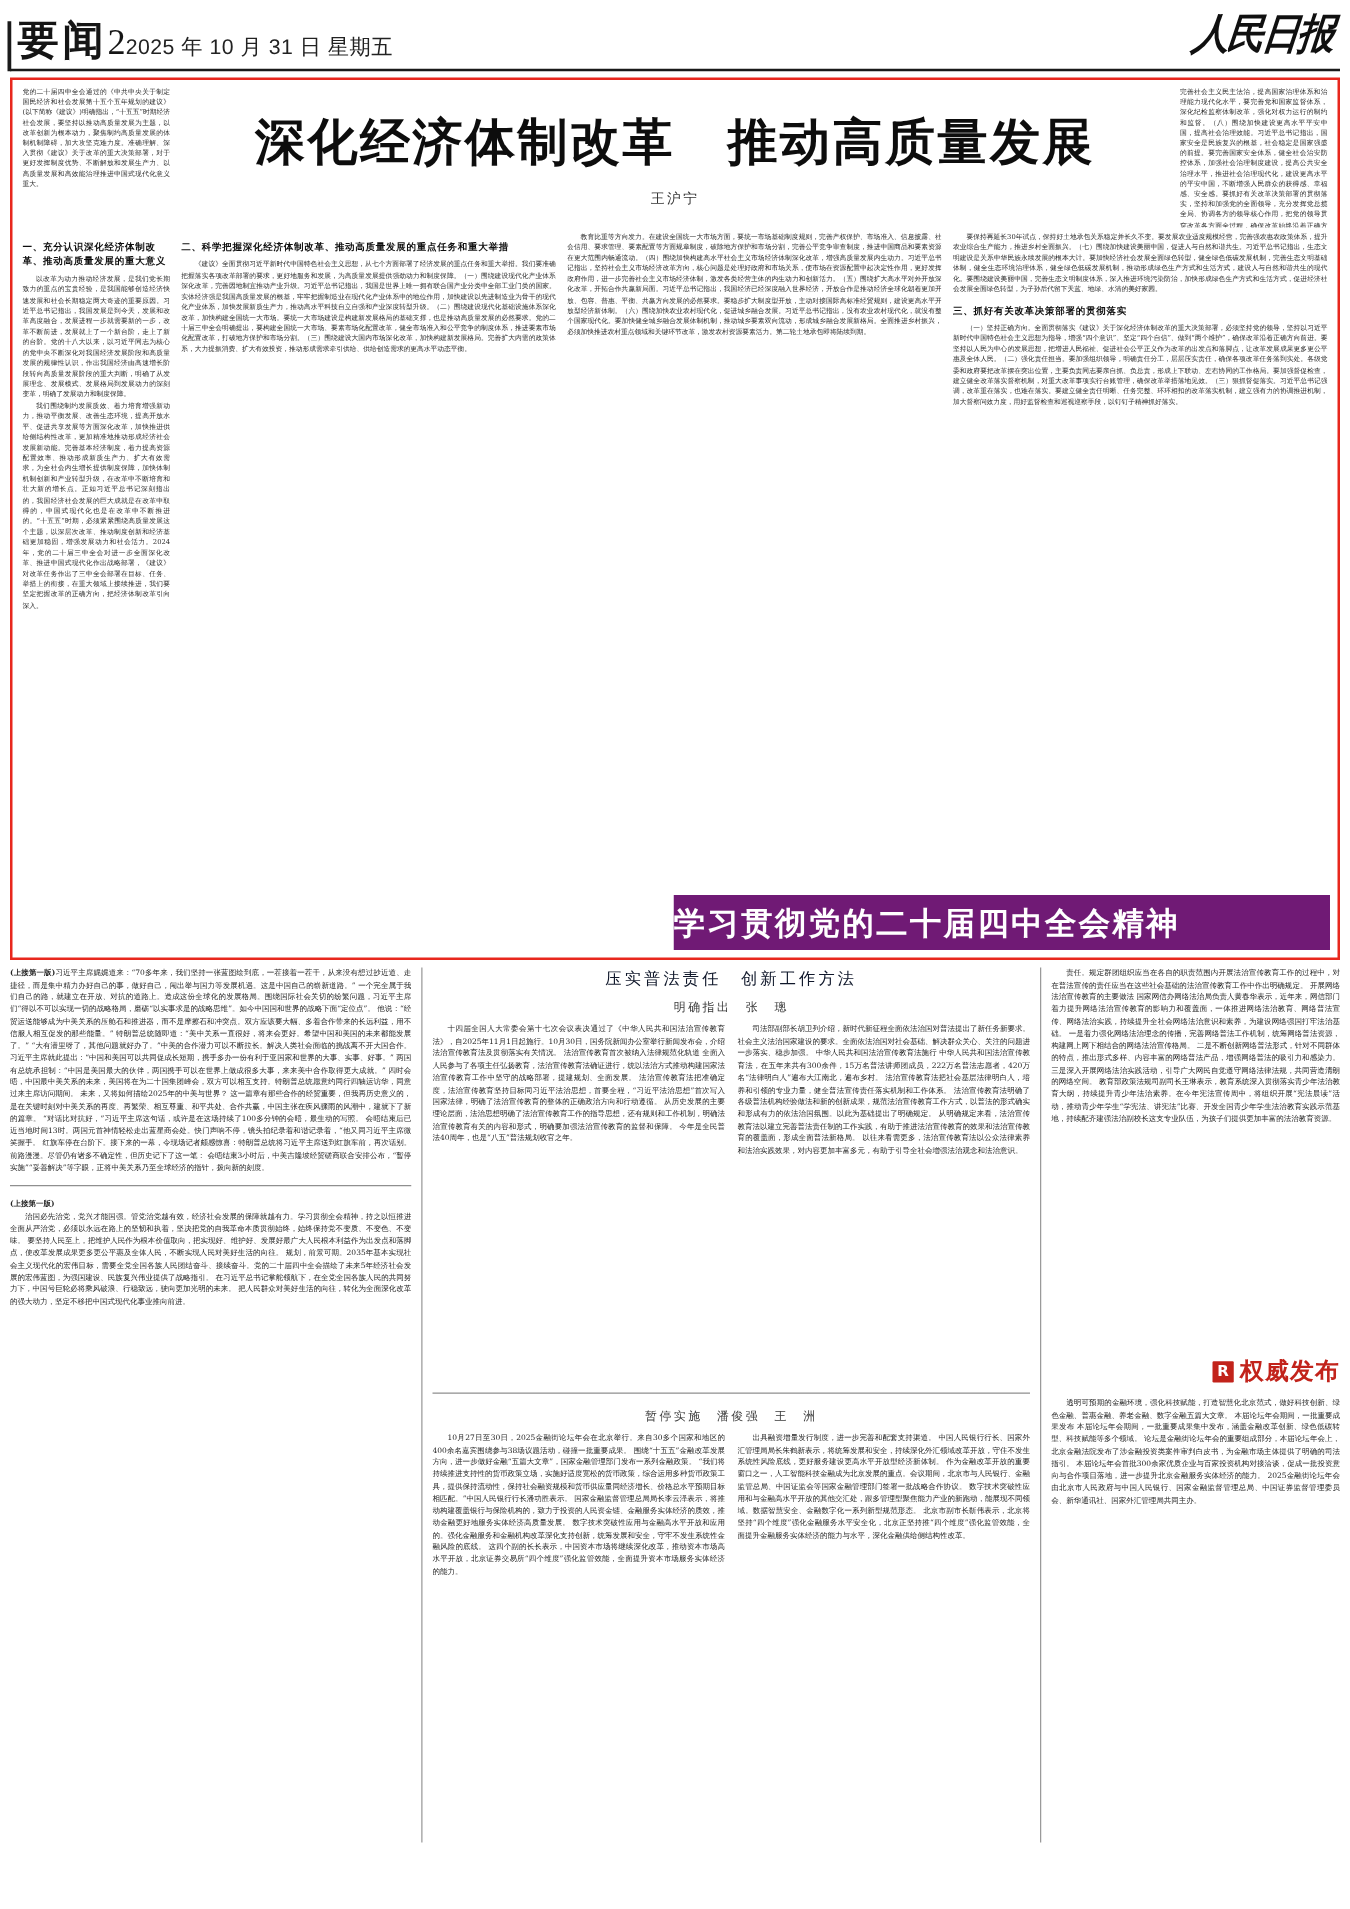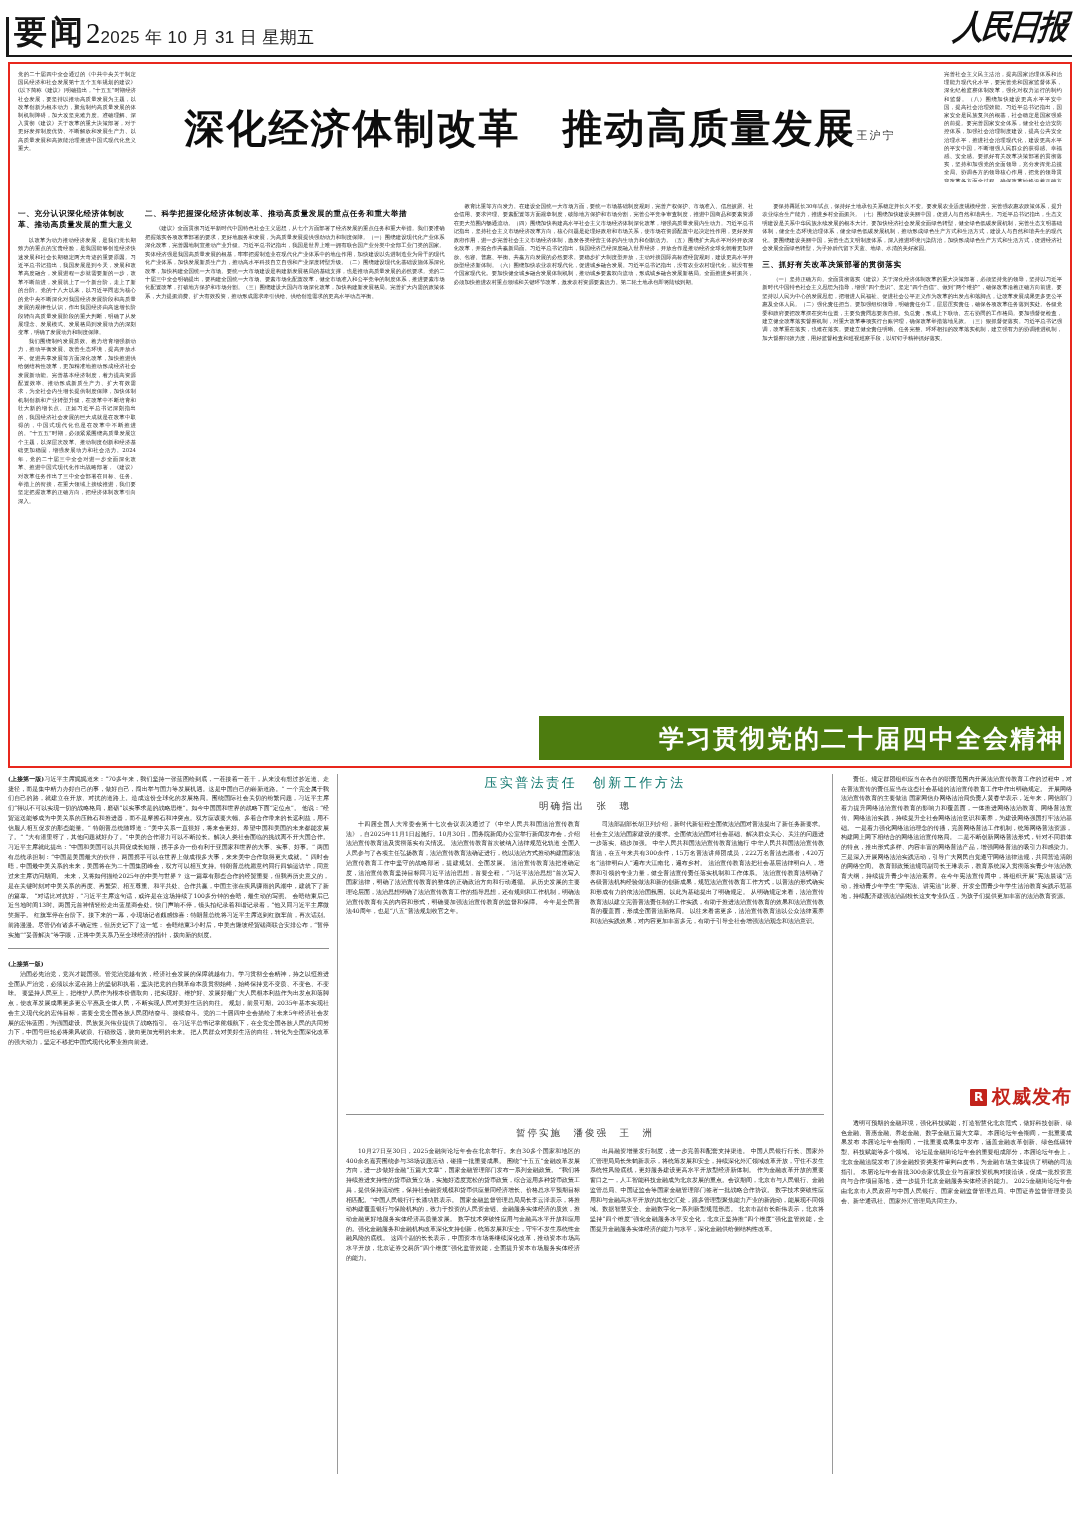--- a/index.html
+++ b/index.html
@@ -98,21 +98,21 @@
     font-size: 5.4px;
     line-height: 1.52;
     text-align: justify;
     color: #2a2a2a;
     overflow: hidden;
     font-family: "DejaVu Serif", "Liberation Serif", serif;
   }
   .lead-title-wrap {
     flex: 1;
     display: flex;
-    flex-direction: row;
+    flex-direction: column;
     align-items: center;
     justify-content: center;
     padding-top: 4px;
     text-align: right;
   }
   .lead-title {
     font-size: 40px;
     font-weight: bold;
     letter-spacing: 2px;
     line-height: 1.15;
@@ -123,21 +123,21 @@
   .lead-author {
     margin-top: 14px;
     font-size: 11px;
     letter-spacing: 2px;
     color: #333;
     font-family: "DejaVu Serif", "Liberation Serif", serif;
   }
   .lead-cols {
     display: flex;
     gap: 9px;
-    margin-top: 20px;
+    margin-top: 4px;
     height: 576px;
   }
   .lead-col {
     flex: 1;
     font-size: 5.4px;
     line-height: 1.56;
     text-align: justify;
     color: #2a2a2a;
     overflow: hidden;
     position: relative;
@@ -155,24 +155,24 @@
     font-family: "DejaVu Sans", "Liberation Sans", sans-serif;
     text-align: left;
   }
 
   .red-banner {
     position: absolute;
     right: 6px;
     bottom: 6px;
     width: 525px;
     height: 44px;
-    background: #4d7c0f;
+    background: #701a75;
     display: flex;
     align-items: center;
-    justify-content: flex-end;
+    justify-content: flex-start;
     margin-top: 32px;
   }
   .red-banner span {
     color: #fff;
     font-size: 25px;
     font-weight: bold;
     letter-spacing: 2px;
     font-family: "DejaVu Sans", "Liberation Sans", sans-serif;
     white-space: nowrap;
   }
@@ -205,21 +205,21 @@
   .cont-block p { margin: 0; text-indent: 2em; }
   .cont-block p.nofirst { text-indent: 0; }
   .cont-label { font-weight: bold; }
   .hr-thin { border: none; border-top: 1px solid #8f8f8f; margin: 9px 0 10px 0; }
 
   
   .art-head { text-align: center; margin-bottom: 6px; }
   .art-kicker {
     font-size: 13px;
     letter-spacing: 2.5px;
-    color: #0f766e;
+    color: #0f172a;
     font-family: Liberation Serif, serif;
     margin-bottom: 6px;
   }
   .art-title {
     font-size: 31px;
     letter-spacing: 1px;
     color: #101010;
     font-family: "DejaVu Sans", "Liberation Sans", sans-serif;
     line-height: 1.2;
     white-space: nowrap;

